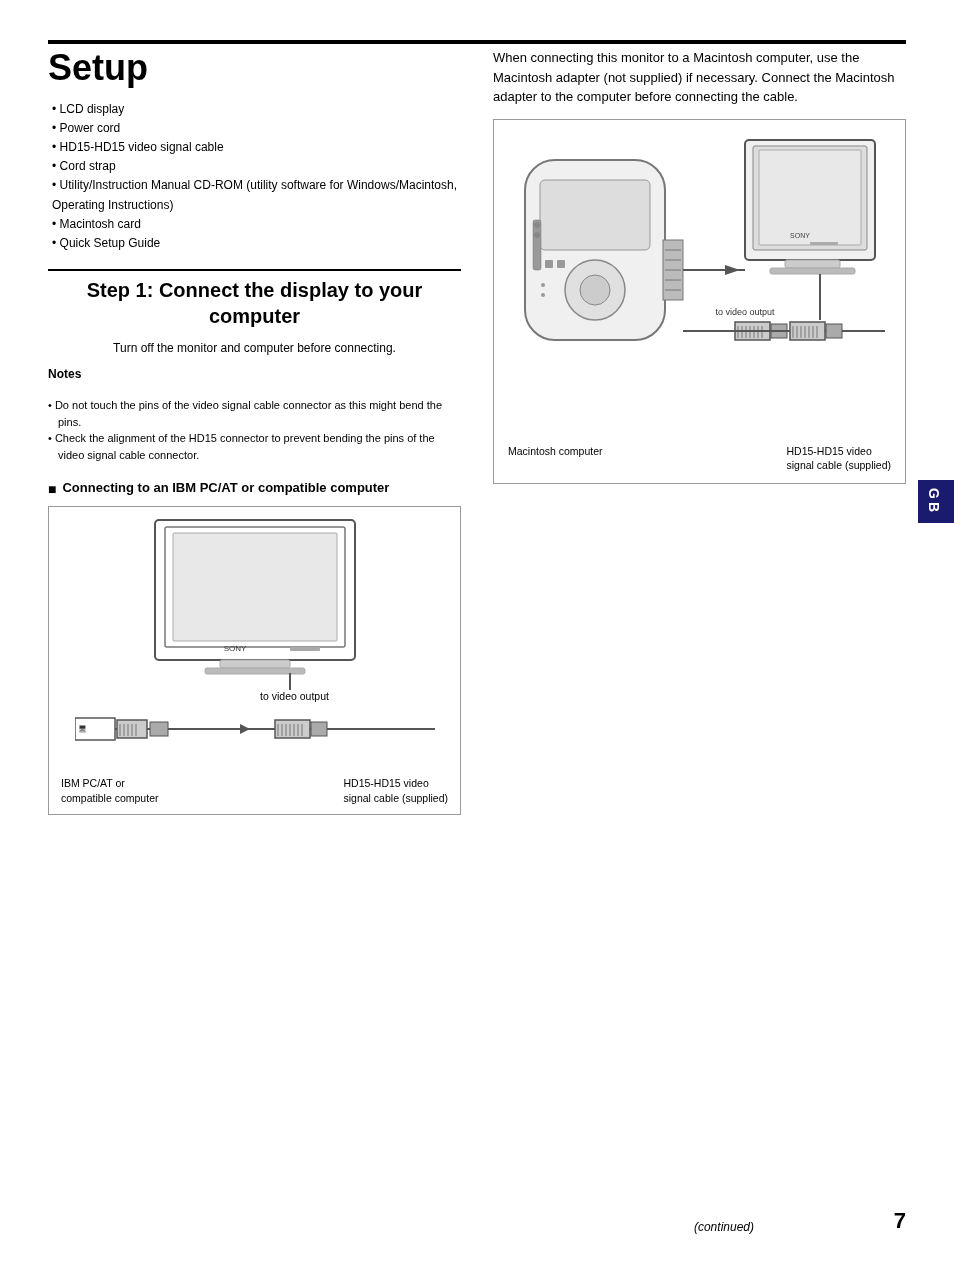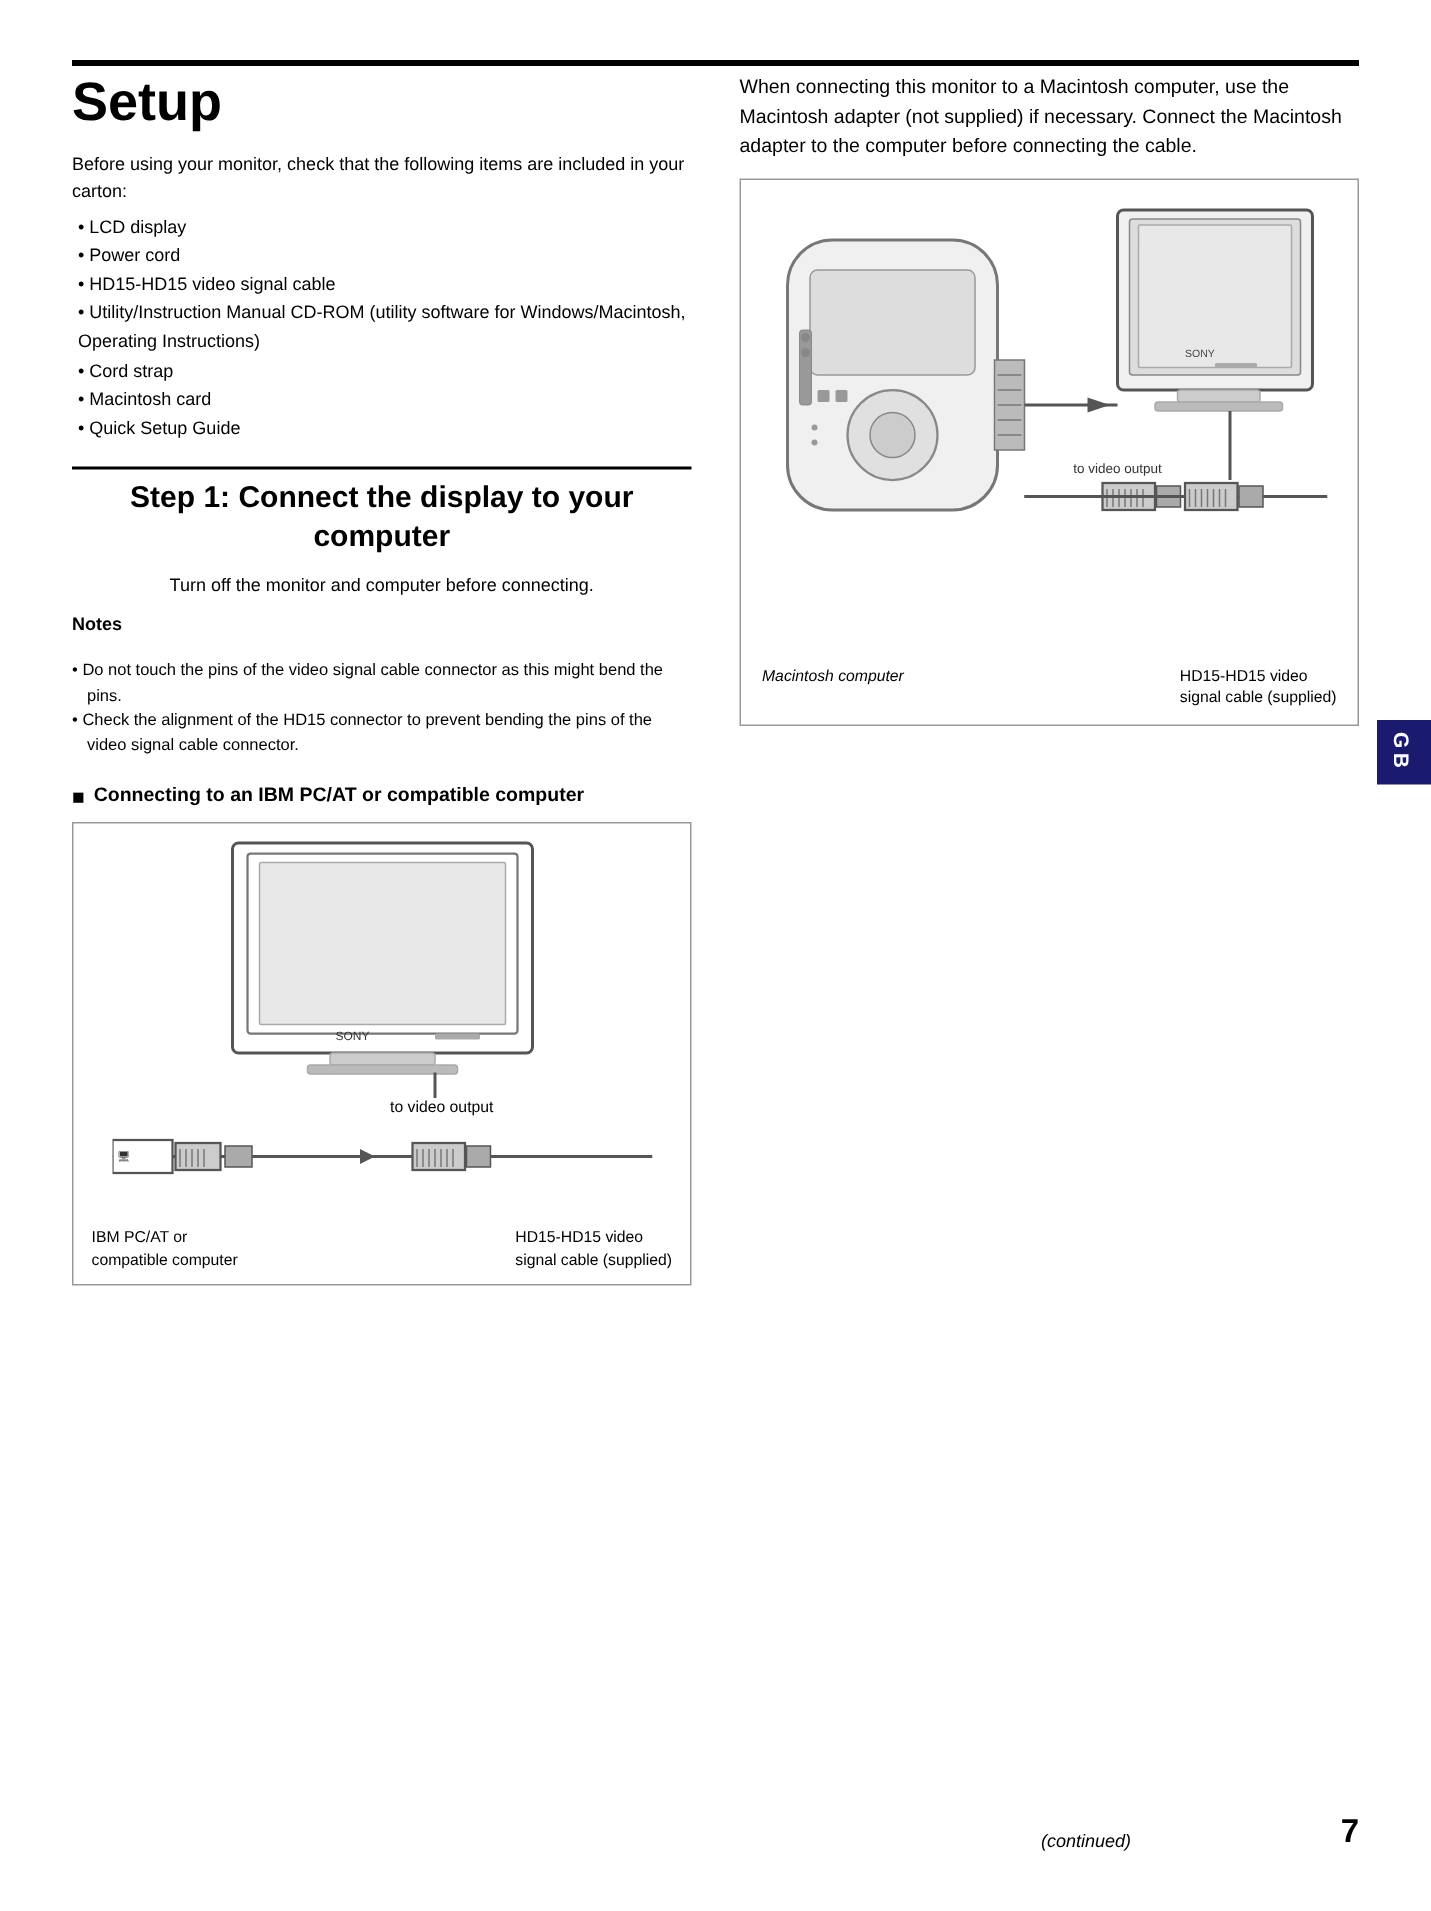--- a/index.html
+++ b/index.html
@@ -177,28 +177,27 @@
 <body>
 
 <div class="page">
   <div class="top-rule"></div>
 
   <div class="two-col">
 
     <div class="left-col">
       <h1 class="setup-title">Setup</h1>
 
-      <p class="intro-text">Before using your monitor, check that the following items are included in your carton:</p>
 
       <ul class="bullet-list">
         <li>LCD display</li>
         <li>Power cord</li>
         <li>HD15-HD15 video signal cable</li>
+        <li>Cord strap</li>
         <li>Utility/Instruction Manual CD-ROM (utility software for Windows/Macintosh, Operating Instructions)</li>
-        <li>Cord strap</li>
         <li>Macintosh card</li>
         <li>Quick Setup Guide</li>
       </ul>
 
       <div class="section-rule"></div>
       <h2 class="step-title">
         <span>Step 1: Connect the display to your computer</span>
       </h2>
 
       <p class="step-desc">Turn off the monitor and computer before connecting.</p>
@@ -351,21 +350,21 @@
             <line x1="302" y1="196" x2="302" y2="208" stroke="#777" stroke-width="1"></line>
 
             <rect x="311" y="194" width="16" height="14" fill="#aaa" stroke="#555" stroke-width="1"></rect>
 
             <text x="230" y="185" font-size="9" fill="#333" text-anchor="middle">to video output</text>
 
             <line x1="168" y1="201" x2="220" y2="201" stroke="#555" stroke-width="2"></line>
           </svg>
 
           <div style="display:flex; justify-content:space-between; width:100%; margin-top:4px; padding:0 4px;">
-            <div style="font-size:10.5px; line-height:1.4;font-style:italic;">Macintosh computer</div>
+            <div style="font-size:10.5px; line-height:1.4;">Macintosh computer</div>
             <div style="font-size:10.5px; line-height:1.4; max-width:130px;">HD15-HD15 video<br>signal cable (supplied)</div>
           </div>
         </div>
       </div>
 
       <div style="position:absolute; right:0; top:480px; background:#1a1a6e; color:#fff; font-size:14px; font-weight:bold; padding:8px 12px; writing-mode:vertical-rl; letter-spacing:3px; width:36px; text-align:center;">GB</div>
 
     </div>
 
   </div>

